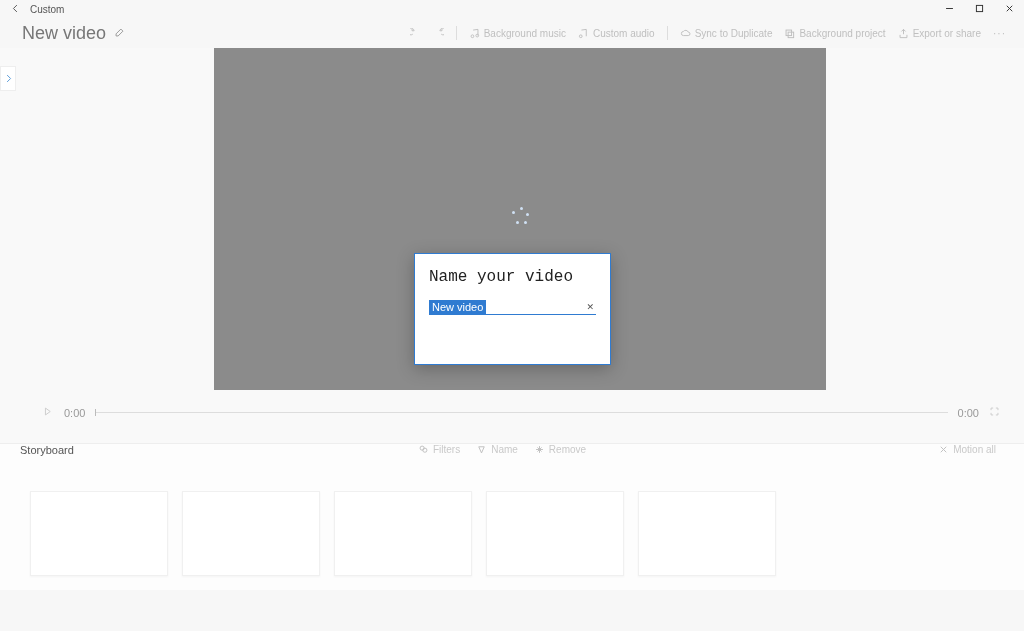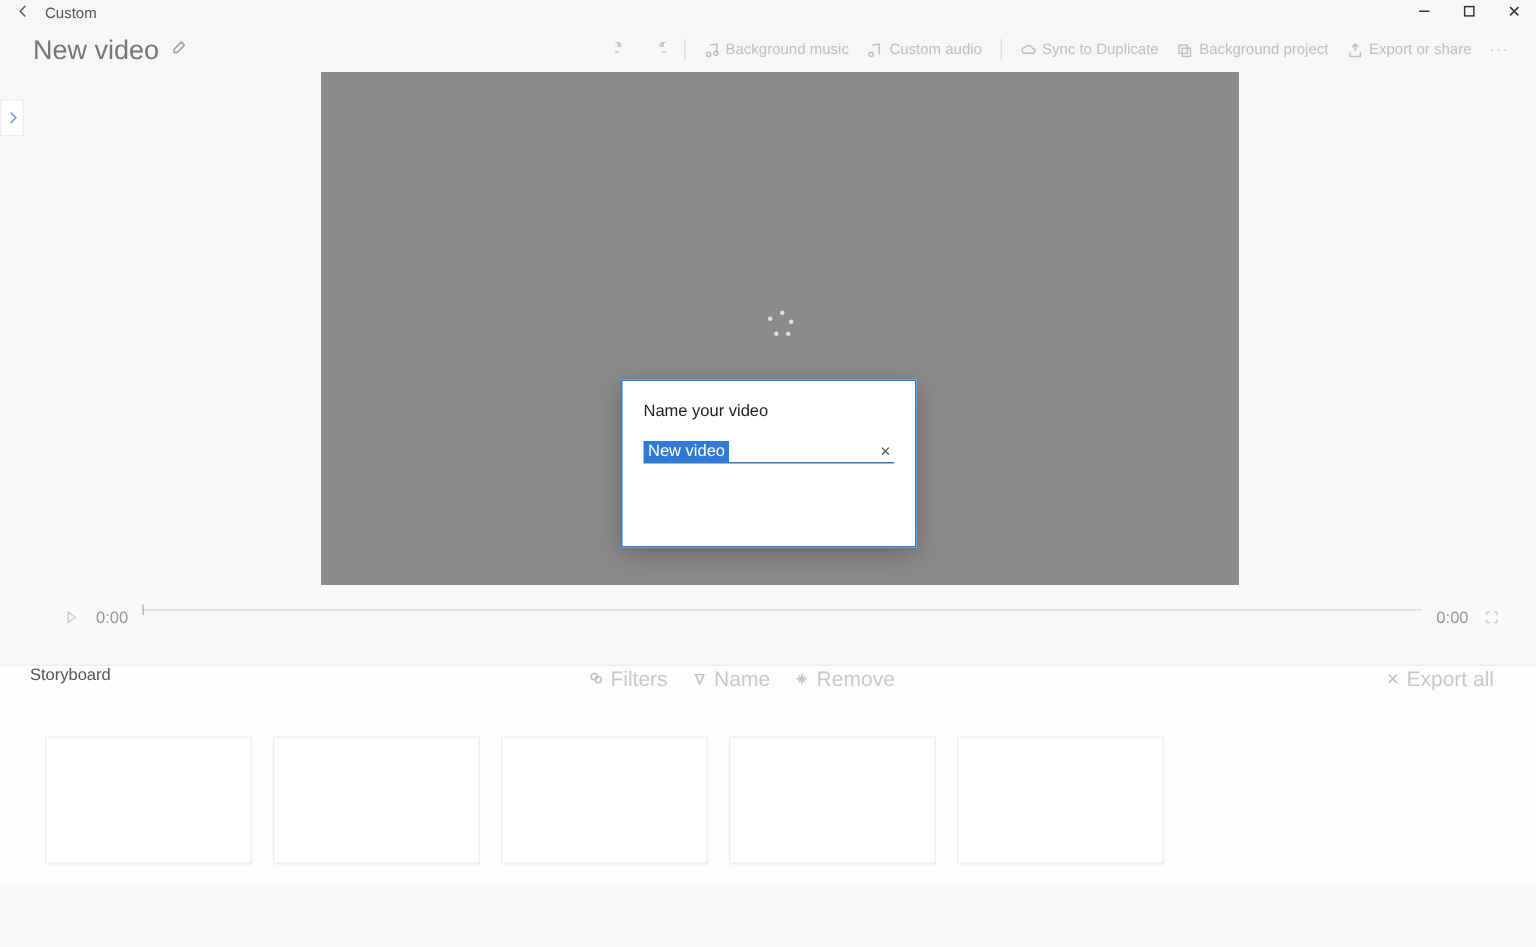--- a/index.html
+++ b/index.html
@@ -67,56 +67,56 @@
   .spinner span {
     position:absolute; width:3px; height:3px; background:#cfe0f3; border-radius:50%;
   }
   .spinner span:nth-child(1){ left:2px; top:4px;}
   .spinner span:nth-child(2){ left:10px; top:0px;}
   .spinner span:nth-child(3){ left:16px; top:6px;}
   .spinner span:nth-child(4){ left:6px; top:14px;}
   .spinner span:nth-child(5){ left:14px; top:14px;}
 
   .transport {
-    width: 960px; display:flex; gap:10px;
+    width: 960px; display:flex; align-items:center; gap:10px;
     margin-top: 16px; color:#999; font-size:11px;
   }
   .playbtn { color:#ccc; width:14px; text-align:center;}
   .scrub { flex:1; height:1px; background:#ddd; position:relative;}
   .scrub::before{
     content:""; position:absolute; left:0; top:-3px; width:1px; height:7px; background:#bbb;
   }
   .fullscr { color:#ccc; }
 
   
   .storyhdr {
     display:flex; align-items:flex-start; height:34px; padding:0 20px;
     font-size:11px; color:#555; border-top:1px solid #eee; background:#fdfdfd;
   }
   .storyhdr .spacer{flex:1;}
-  .sbtn { display:flex; align-items:center; gap:4px; color:#c9c9c9; font-size:14px; padding:0 8px;}
+  .sbtn { display:flex; align-items:center; gap:4px; color:#c9c9c9; font-size:10px; padding:0 8px;}
   .storystrip {
     display:flex; gap:14px; padding: 14px 30px; background:#fdfdfd;
   }
   .card {
     width: 138px; height: 85px; background:#fff; border:1px solid #f0f0f0;
     box-shadow: 0 1px 2px rgba(0,0,0,0.04);
   }
 
   
   .modal {
     position:absolute;
     left: 414px; top: 253px;
     width: 197px; height: 112px;
     background:#fff; border:1px solid #2f7bd1;
     box-shadow: 0 4px 16px rgba(0,0,0,0.25);
     padding: 14px 14px 12px 14px;
     display:flex; flex-direction:column;
   }
-  .modal h3 { font-size:11px; font-weight:400; color:#222; }
+  .modal h3 { font-size:16px; font-weight:400; color:#222;font-family:Liberation Mono, monospace; }
   .modal .inrow {
     display:flex; align-items:center; margin-top:14px;
     border-bottom:1px solid #2f7bd1;
   }
   .modal .selbox {
     background:#2f7bd1; color:#fff; font-size:11px; padding:1px 3px;
   }
   .modal .inrow .x { margin-left:auto; font-size:9px; color:#555; padding:0 2px;}
   .modal .btnrow { display:flex; gap:6px; margin-top:auto; }
   .modal button {
@@ -272,21 +272,21 @@
     <svg class="icon" viewBox="0 0 16 16">
         <path d="M8 3 V13 M3 8 H13 M5 5 L11 11 M11 5 L5 11"></path>
       </svg>
     <span>Remove</span>
   </div>
   <div class="spacer"></div>
   <div class="sbtn">
     <svg class="icon" viewBox="0 0 16 16">
         <path d="M4 4 L12 12 M12 4 L4 12"></path>
       </svg>
-    <span>Export all</span>
+    <span>Motion all</span>
   </div>
 </div>
 
 <div class="storystrip">
   <div class="card"></div>
   <div class="card"></div>
   <div class="card"></div>
   <div class="card"></div>
   <div class="card"></div>
 </div>

